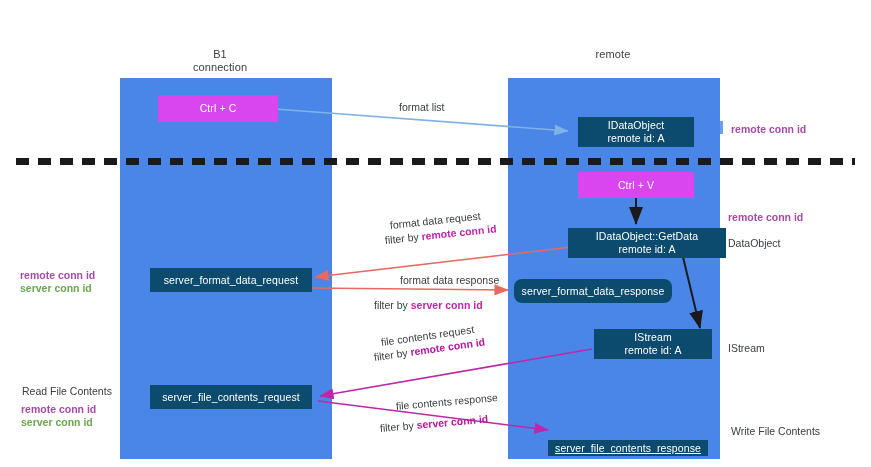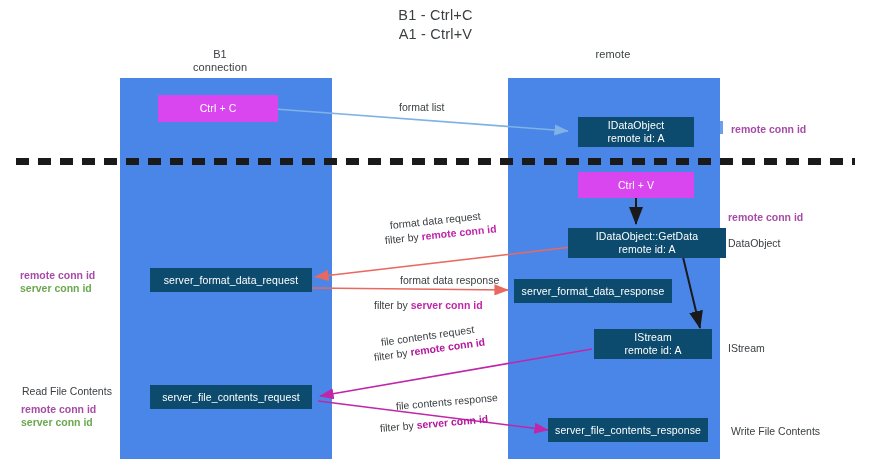--- a/index.html
+++ b/index.html
@@ -64,24 +64,20 @@
   .elabel .hl-purple{color:#c026a8;font-weight:bold;}
   .elabel .hl-magenta{color:#b5179e;font-weight:bold;}
 
   svg.arrows{position:absolute;left:0;top:0;width:871px;height:467px;pointer-events:none;}
 </style>
 </head>
 <body>
 
 <div id="stage">
 
-  <div class="title">
-    <div>B1 - Ctrl+C</div>
-    <div>A1 - Ctrl+V</div>
-  </div>
 
   <div class="lane-head" style="left:155px;top:48px;width:130px;">
     <div>B1</div>
     <div>connection</div>
   </div>
   <div class="lane-head" style="left:548px;top:48px;width:130px;">
     <div>remote</div>
   </div>
 
   <div class="lane" style="left:120px;top:78px;width:212px;height:381px;"></div>
@@ -137,34 +133,34 @@
 
   <div class="node orange" style="left:544px;top:228px;width:158px;height:30px;margin-left:24px;">
     <div>IDataObject::GetData</div>
     <div class="l2">remote id: A</div>
   </div>
 
   <div class="node orange" style="left:150px;top:268px;width:162px;height:24px;">
     <div>server_format_data_request</div>
   </div>
 
-  <div class="node orange" style="left:514px;top:279px;width:158px;height:24px;">
+  <div class="node orange" style="left:514px;top:279px;width:158px;height:24px;border-radius:8px;">
     <div>server_format_data_response</div>
   </div>
 
   <div class="node orange" style="left:594px;top:329px;width:118px;height:30px;">
     <div>IStream</div>
     <div class="l2">remote id: A</div>
   </div>
 
   <div class="node orange" style="left:150px;top:385px;width:162px;height:24px;">
     <div>server_file_contents_request</div>
   </div>
 
-  <div class="node orange" style="left:548px;top:418px;width:160px;height:24px;">
+  <div class="node orange" style="left:548px;top:440px;width:160px;height:16px;text-decoration:underline;">
     <div>server_file_contents_response</div>
   </div>
 
   <div class="elabel" style="left:399px;top:101px;">
     <span>format list</span>
   </div>
 
   <div class="elabel" style="left:390px;top:219px;transform:rotate(-6deg);transform-origin:left center;">
     <span>format data request</span>
   </div>

